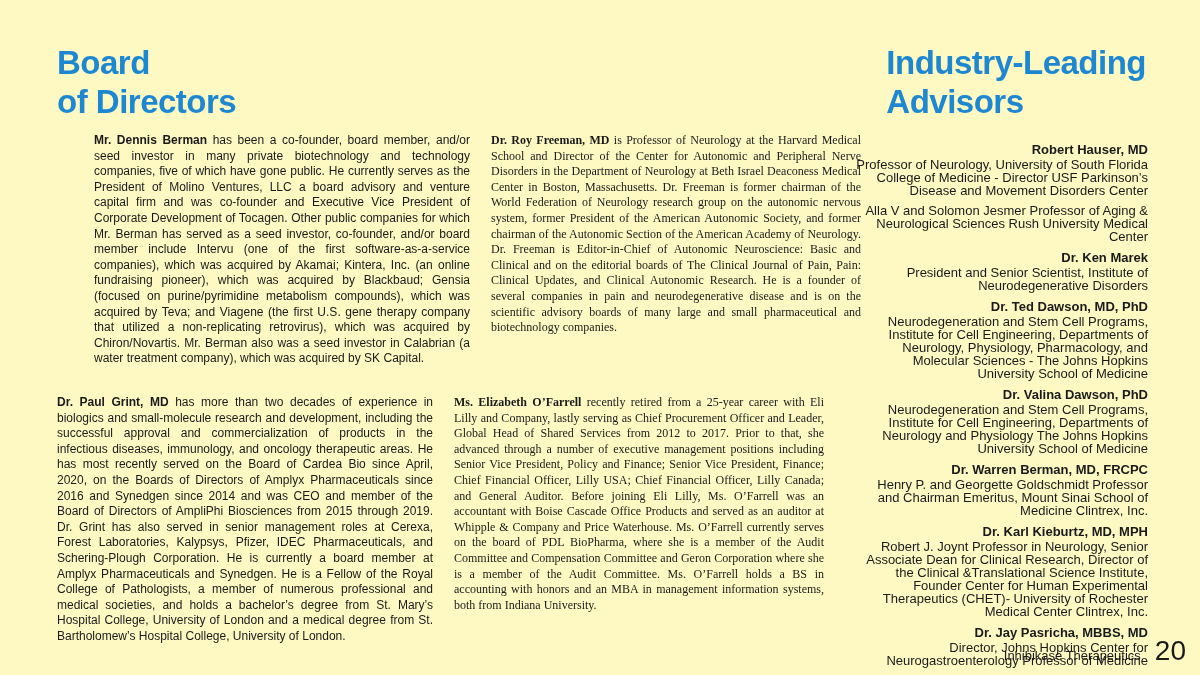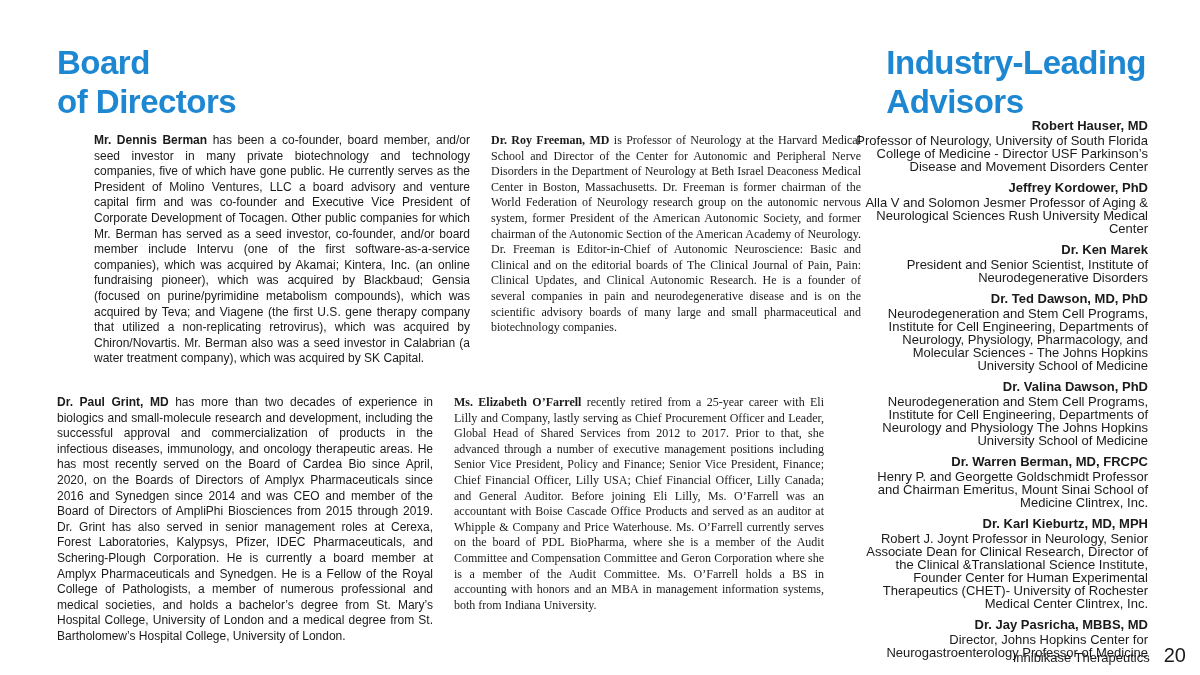--- a/index.html
+++ b/index.html
@@ -1,21 +1,21 @@
 <!DOCTYPE html>
 <html><head>
 <meta charset="utf-8">
 <style>
   * { margin: 0; padding: 0; box-sizing: border-box; }
   html, body { background: #e8e8e8; }
   .slide {
     position: relative;
     width: 1200px;
     height: 675px;
-    background: #ffffff;
+    background: #fef9c3;
     overflow: hidden;
     font-family: "Liberation Sans", sans-serif;
     color: #1a1a1a;
   }
   .big-title {
     position: absolute;
     top: 44px;
     font-weight: 700;
     font-size: 33px;
     line-height: 1.18;
@@ -32,21 +32,21 @@
     text-justify: inter-word;
   }
   .bio b { font-weight: 700; }
   .col1 { left: 57px;  width: 376px; }
   .col2 { left: 454px; width: 370px; font-family: Liberation Serif, serif; }
   .bio-row1 { top: 133px; margin-left: 37px; }
   .bio-row2 { top: 395px; }
   .advisors-list {
     position: absolute;
     left: 855px;
-    top: 118px;
+    top: 142px;
     width: 293px;
     text-align: right;
   }
   .advisor { margin-bottom: 7px; }
   .advisor-name {
     font-weight: 700;
     font-size: 13px;
     line-height: 16px;
   }
   .advisor-affiliation {
@@ -55,21 +55,21 @@
   }
   .footer {
     position: absolute;
     right: 14px;
     bottom: 8px;
     display: flex;
     align-items: baseline;
     gap: 14px;
   }
   .footer-company { font-size: 13px; color: #1a1a1a; }
-  .footer-page { font-size: 20px; color: #1a1a1a; }
+  .footer-page { font-size: 28px; color: #1a1a1a; }
 </style>
 </head>
 <body>
 
 <div class="slide">
 
   <div class="big-title board-title">
     <div>Board</div>
     <div>of Directors</div>
   </div>
@@ -86,21 +86,20 @@
   <p class="bio col2 bio-row1"><b>Dr. Roy Freeman, MD</b> <span>is Professor of Neurology at the Harvard Medical School and Director of the Center for Autonomic and Peripheral Nerve Disorders in the Department of Neurology at Beth Israel Deaconess Medical Center in Boston, Massachusetts. Dr. Freeman is former chairman of the World Federation of Neurology research group on the autonomic nervous system, former President of the American Autonomic Society, and former chairman of the Autonomic Section of the American Academy of Neurology.  Dr. Freeman is Editor-in-Chief of Autonomic Neuroscience: Basic and Clinical and on the editorial boards of The Clinical Journal of Pain, Pain: Clinical Updates, and Clinical Autonomic Research. He is a founder of several companies in pain and neurodegenerative disease and is on the scientific advisory boards of many large and small pharmaceutical and biotechnology companies.</span></p>
 
   <p class="bio col2 bio-row2"><b>Ms. Elizabeth O’Farrell</b> <span>recently retired from a 25-year career with Eli Lilly and Company, lastly serving as Chief Procurement Officer and Leader, Global Head of Shared Services from 2012 to 2017. Prior to that, she advanced through a number of executive management positions including Senior Vice President, Policy and Finance; Senior Vice President, Finance; Chief Financial Officer, Lilly USA; Chief Financial Officer, Lilly Canada; and General Auditor. Before joining Eli Lilly, Ms. O’Farrell was an accountant with Boise Cascade Office Products and served as an auditor at Whipple &amp; Company and Price Waterhouse. Ms. O’Farrell currently serves on the board of PDL BioPharma, where she is a member of the Audit Committee and Compensation Committee and Geron Corporation where she is a member of the Audit Committee. Ms. O’Farrell holds a BS in accounting with honors and an MBA in management information systems, both from Indiana University.</span></p>
 
   <div class="advisors-list">
     <div class="advisor">
       <div class="advisor-name">Robert Hauser, MD</div>
       <div class="advisor-affiliation">Professor of Neurology, University of South Florida College of Medicine - Director USF Parkinson’s Disease and Movement Disorders Center</div>
     </div>
     <div class="advisor">
-      <div class="advisor-name">Jeffrey Kordower, PhD</div>
       <div class="advisor-affiliation">Alla V and Solomon Jesmer Professor of Aging &amp; Neurological Sciences Rush University Medical Center</div>
     </div>
     <div class="advisor">
       <div class="advisor-name">Dr. Ken Marek</div>
       <div class="advisor-affiliation">President and Senior Scientist, Institute of Neurodegenerative Disorders</div>
     </div>
     <div class="advisor">
       <div class="advisor-name">Dr. Ted Dawson, MD, PhD</div>
       <div class="advisor-affiliation">Neurodegeneration and Stem Cell Programs, Institute for Cell Engineering, Departments of Neurology, Physiology, Pharmacology, and Molecular Sciences - The Johns Hopkins University School of Medicine</div>
     </div>

